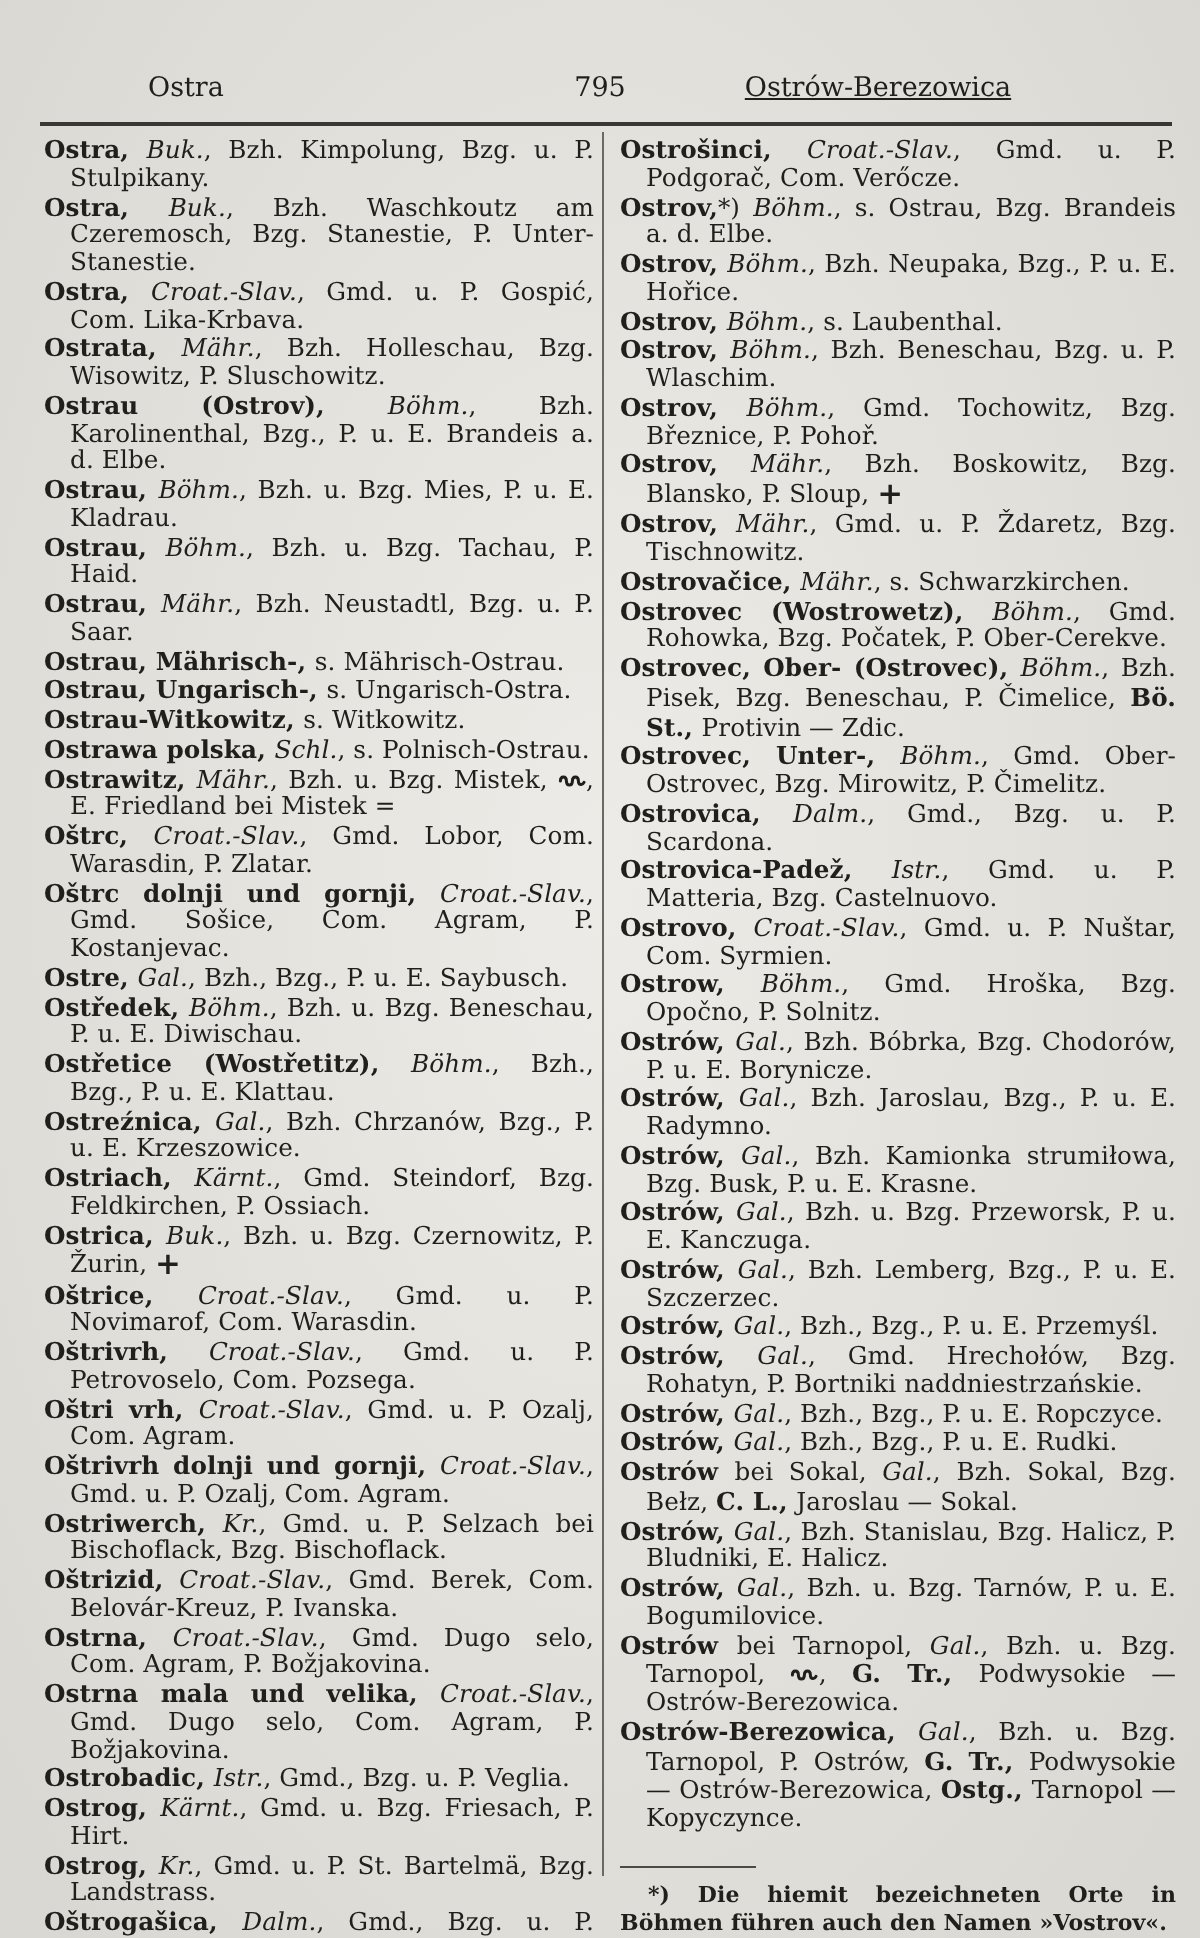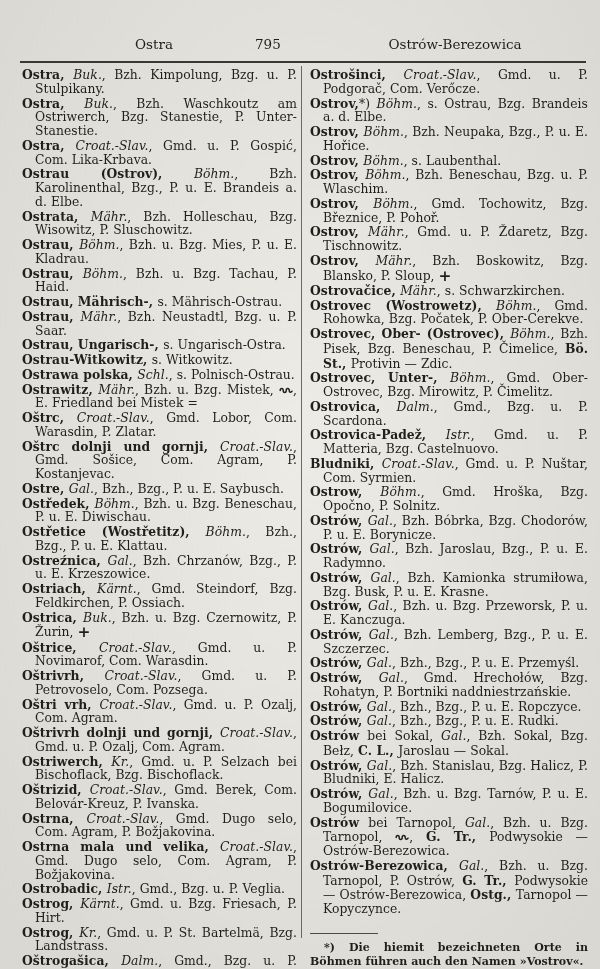--- a/index.html
+++ b/index.html
@@ -10,23 +10,23 @@
     color:#211f1c;
     -webkit-font-smoothing:antialiased;
   }
   .scan{
     position:absolute;inset:0;
     background:
       radial-gradient(ellipse at 50% 45%, rgba(255,255,255,0.25), rgba(0,0,0,0.06) 95%),
       #e7e5df;
   }
   .header{position:absolute;top:36px;left:0;width:600px;height:20px;font-size:13.5px;}
-  .h-left{position:absolute;left:64px;width:180px;text-align:center;}
-  .h-num{position:absolute;left:255px;width:90px;text-align:left;}
-  .h-right{position:absolute;left:360px;width:190px;text-align:center;}
+  .h-left{position:absolute;left:74px;width:180px;text-align:left;}
+  .h-num{position:absolute;left:255px;width:90px;text-align:center;}
+  .h-right{position:absolute;left:344px;width:190px;text-align:center;text-decoration:underline;}
   .head-rule{position:absolute;top:61px;left:20px;width:566px;height:2px;background:#3a3834;}
   .col-divider{position:absolute;left:301px;top:66px;height:872px;width:1px;background:#6b6962;}
   .col{position:absolute;top:68px;}
   .col-left{left:22px;width:275px;}
   .col-right{left:310px;width:278px;}
   .entry{
     text-align:justify;
     padding-left:13px;text-indent:-13px;
     font-size:12.35px;line-height:13.75px;
     letter-spacing:0.05px;
@@ -50,28 +50,28 @@
     <span class="h-left">Ostra</span>
     <span class="h-num">795</span>
     <span class="h-right">Ostrów-Berezowica</span>
   </div>
 
   <div class="head-rule"></div>
   <div class="col-divider"></div>
 
   <div class="col col-left">
       <div class="entry"><span class="b">Ostra, </span><span class="i">Buk.</span><span>, Bzh. Kimpolung, Bzg. u. P. Stulpikany.</span></div>
-      <div class="entry"><span class="b">Ostra, </span><span class="i">Buk.</span><span>, Bzh. Waschkoutz am Ostriwerch, Bzg. Stanestie, P. Unter-Stanestie.</span></div>
+      <div class="entry"><span class="b">Ostra, </span><span class="i">Buk.</span><span>, Bzh. Waschkoutz am Czeremosch, Bzg. Stanestie, P. Unter-Stanestie.</span></div>
       <div class="entry"><span class="b">Ostra, </span><span class="i">Croat.-Slav.</span><span>, Gmd. u. P. Gospić, Com. Lika-Krbava.</span></div>
+      <div class="entry"><span class="b">Ostrata, </span><span class="i">Mähr.</span><span>, Bzh. Holleschau, Bzg. Wisowitz, P. Sluschowitz.</span></div>
       <div class="entry"><span class="b">Ostrau (Ostrov), </span><span class="i">Böhm.</span><span>, Bzh. Karolinenthal, Bzg., P. u. E. Brandeis a. d. Elbe.</span></div>
-      <div class="entry"><span class="b">Ostrata, </span><span class="i">Mähr.</span><span>, Bzh. Holleschau, Bzg. Wisowitz, P. Sluschowitz.</span></div>
       <div class="entry"><span class="b">Ostrau, </span><span class="i">Böhm.</span><span>, Bzh. u. Bzg. Mies, P. u. E. Kladrau.</span></div>
       <div class="entry"><span class="b">Ostrau, </span><span class="i">Böhm.</span><span>, Bzh. u. Bzg. Tachau, P. Haid.</span></div>
+      <div class="entry"><span class="b">Ostrau, </span><span class="i">Mähr.</span><span>, Bzh. Neustadtl, Bzg. u. P. Saar.</span></div>
       <div class="entry"><span class="b">Ostrau, Mährisch-, </span><span>s. Mährisch-Ostrau.</span></div>
-      <div class="entry"><span class="b">Ostrau, </span><span class="i">Mähr.</span><span>, Bzh. Neustadtl, Bzg. u. P. Saar.</span></div>
       <div class="entry"><span class="b">Ostrau, Ungarisch-, </span><span>s. Ungarisch-Ostra.</span></div>
       <div class="entry"><span class="b">Ostrau-Witkowitz, </span><span>s. Witkowitz.</span></div>
       <div class="entry"><span class="b">Ostrawa polska, </span><span class="i">Schl.</span><span>, s. Polnisch-Ostrau.</span></div>
       <div class="entry"><span class="b">Ostrawitz, </span><span class="i">Mähr.</span><span>, Bzh. u. Bzg. Mistek, </span><span class="sym-horn"><svg width="14" height="9" viewBox="0 0 14 9">
             <path d="M1.2 4.5 C1.2 1.8 4.2 1.8 4.2 4.5 C4.2 7.2 7.2 7.2 7.2 4.5 C7.2 1.8 10.2 1.8 10.2 4.5 C10.2 6.6 12.2 6.8 13 5.2" fill="none" stroke="#211f1c" stroke-width="1.5" stroke-linecap="round"></path>
           </svg></span><span>, E. Friedland bei Mistek =</span></div>
       <div class="entry"><span class="b">Oštrc, </span><span class="i">Croat.-Slav.</span><span>, Gmd. Lobor, Com. Warasdin, P. Zlatar.</span></div>
       <div class="entry"><span class="b">Oštrc dolnji und gornji, </span><span class="i">Croat.-Slav.</span><span>, Gmd. Sošice, Com. Agram, P. Kostanjevac.</span></div>
       <div class="entry"><span class="b">Ostre, </span><span class="i">Gal.</span><span>, Bzh., Bzg., P. u. E. Saybusch.</span></div>
       <div class="entry"><span class="b">Ostředek, </span><span class="i">Böhm.</span><span>, Bzh. u. Bzg. Beneschau, P. u. E. Diwischau.</span></div>
@@ -94,29 +94,29 @@
     </div>
 
   <div class="col col-right">
 
   <div class="entry"><span class="b">Ostrošinci, </span><span class="i">Croat.-Slav.</span><span>, Gmd. u. P. Podgorač, Com. Verőcze.</span></div>
       <div class="entry"><span class="b">Ostrov,</span><span>*) </span><span class="i">Böhm.</span><span>, s. Ostrau, Bzg. Brandeis a. d. Elbe.</span></div>
       <div class="entry"><span class="b">Ostrov, </span><span class="i">Böhm.</span><span>, Bzh. Neupaka, Bzg., P. u. E. Hořice.</span></div>
       <div class="entry"><span class="b">Ostrov, </span><span class="i">Böhm.</span><span>, s. Laubenthal.</span></div>
       <div class="entry"><span class="b">Ostrov, </span><span class="i">Böhm.</span><span>, Bzh. Beneschau, Bzg. u. P. Wlaschim.</span></div>
       <div class="entry"><span class="b">Ostrov, </span><span class="i">Böhm.</span><span>, Gmd. Tochowitz, Bzg. Březnice, P. Pohoř.</span></div>
+      <div class="entry"><span class="b">Ostrov, </span><span class="i">Mähr.</span><span>, Bzh. Boskowitz, Bzg. Blansko, P. Sloup, </span><span class="sym-cross">+</span></div>
       <div class="entry"><span class="b">Ostrov, </span><span class="i">Mähr.</span><span>, Gmd. u. P. Ždaretz, Bzg. Tischnowitz.</span></div>
-      <div class="entry"><span class="b">Ostrov, </span><span class="i">Mähr.</span><span>, Bzh. Boskowitz, Bzg. Blansko, P. Sloup, </span><span class="sym-cross">+</span></div>
       <div class="entry"><span class="b">Ostrovačice, </span><span class="i">Mähr.</span><span>, s. Schwarzkirchen.</span></div>
       <div class="entry"><span class="b">Ostrovec (Wostrowetz), </span><span class="i">Böhm.</span><span>, Gmd. Rohowka, Bzg. Počatek, P. Ober-Cerekve.</span></div>
       <div class="entry"><span class="b">Ostrovec, Ober- (Ostrovec), </span><span class="i">Böhm.</span><span>, Bzh. Pisek, Bzg. Beneschau, P. Čimelice, </span><span class="b">Bö. St., </span><span>Protivin — Zdic.</span></div>
       <div class="entry"><span class="b">Ostrovec, Unter-, </span><span class="i">Böhm.</span><span>, Gmd. Ober-Ostrovec, Bzg. Mirowitz, P. Čimelitz.</span></div>
       <div class="entry"><span class="b">Ostrovica, </span><span class="i">Dalm.</span><span>, Gmd., Bzg. u. P. Scardona.</span></div>
       <div class="entry"><span class="b">Ostrovica-Padež, </span><span class="i">Istr.</span><span>, Gmd. u. P. Matteria, Bzg. Castelnuovo.</span></div>
-      <div class="entry"><span class="b">Bludniki, </span><span class="i">Croat.-Slav.</span><span>, Gmd. u. P. Nuštar, Com. Syrmien.</span></div>
+      <div class="entry"><span class="b">Ostrovo, </span><span class="i">Croat.-Slav.</span><span>, Gmd. u. P. Nuštar, Com. Syrmien.</span></div>
       <div class="entry"><span class="b">Ostrow, </span><span class="i">Böhm.</span><span>, Gmd. Hroška, Bzg. Opočno, P. Solnitz.</span></div>
       <div class="entry"><span class="b">Ostrów, </span><span class="i">Gal.</span><span>, Bzh. Bóbrka, Bzg. Chodorów, P. u. E. Borynicze.</span></div>
       <div class="entry"><span class="b">Ostrów, </span><span class="i">Gal.</span><span>, Bzh. Jaroslau, Bzg., P. u. E. Radymno.</span></div>
       <div class="entry"><span class="b">Ostrów, </span><span class="i">Gal.</span><span>, Bzh. Kamionka strumiłowa, Bzg. Busk, P. u. E. Krasne.</span></div>
       <div class="entry"><span class="b">Ostrów, </span><span class="i">Gal.</span><span>, Bzh. u. Bzg. Przeworsk, P. u. E. Kanczuga.</span></div>
       <div class="entry"><span class="b">Ostrów, </span><span class="i">Gal.</span><span>, Bzh. Lemberg, Bzg., P. u. E. Szczerzec.</span></div>
       <div class="entry"><span class="b">Ostrów, </span><span class="i">Gal.</span><span>, Bzh., Bzg., P. u. E. Przemyśl.</span></div>
       <div class="entry"><span class="b">Ostrów, </span><span class="i">Gal.</span><span>, Gmd. Hrechołów, Bzg. Rohatyn, P. Bortniki naddniestrzańskie.</span></div>
       <div class="entry"><span class="b">Ostrów, </span><span class="i">Gal.</span><span>, Bzh., Bzg., P. u. E. Ropczyce.</span></div>
       <div class="entry"><span class="b">Ostrów, </span><span class="i">Gal.</span><span>, Bzh., Bzg., P. u. E. Rudki.</span></div>

